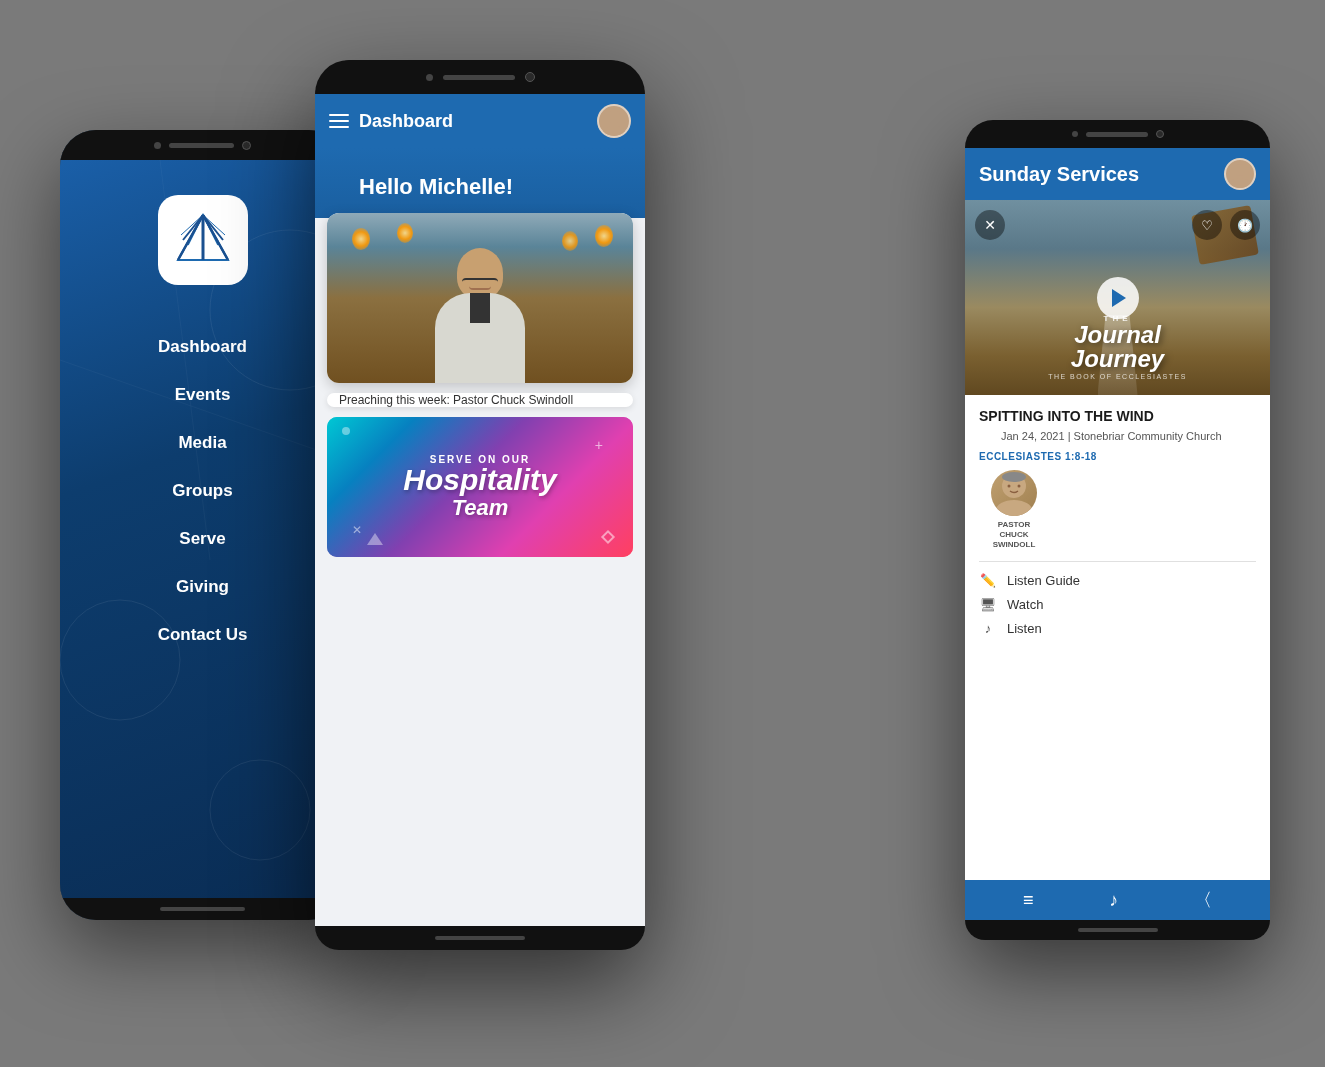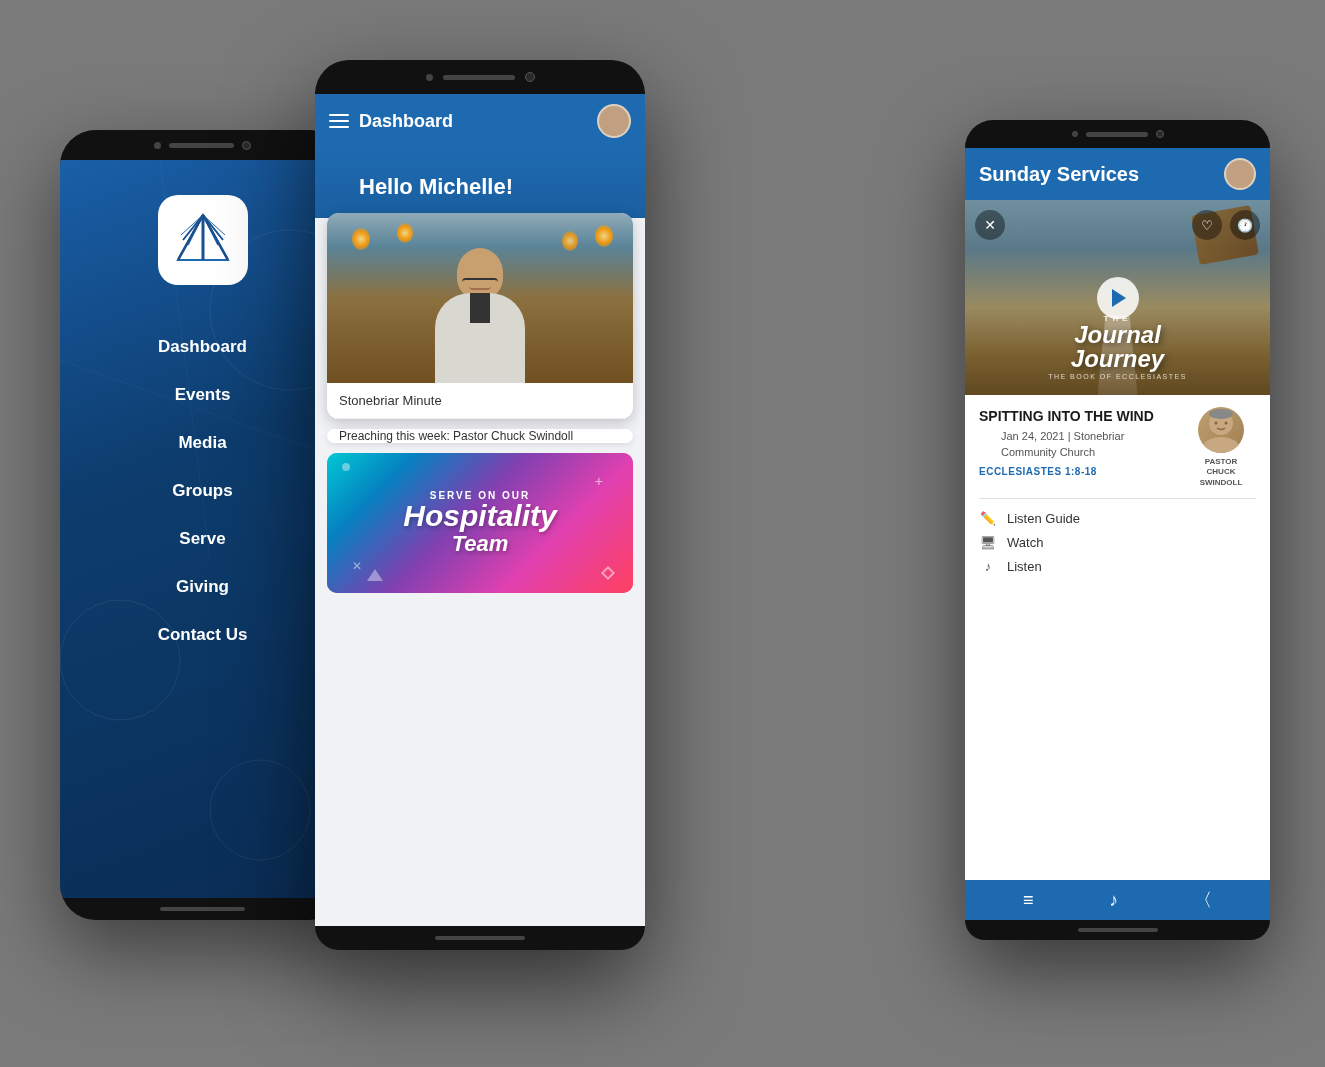--- a/index.html
+++ b/index.html
@@ -252,20 +252,21 @@
       padding: 12px 14px;
       flex: 1;
       overflow: hidden;
     }
 
     .sermon-main-row {
       display: flex;
       align-items: flex-start;
       justify-content: space-between;
       gap: 8px;
+      flex-direction: column;
     }
 
     .sermon-title-text {
       font-size: 14px;
       font-weight: 800;
       color: #1a1a1a;
       line-height: 1.3;
       flex: 1;
     }
 
@@ -459,21 +460,20 @@
             <div style="position:absolute;bottom:14px;left:5px;right:5px;height:6px;border-top:2px solid #333;border-radius:4px 4px 0 0;"></div>
 
             <div style="position:absolute;bottom:8px;left:12px;right:12px;height:4px;border-bottom:2px solid #a07050;border-radius:0 0 8px 8px;"></div>
           </div>
 
           <div style="width:90px;height:90px;background:#d8d8d0;border-radius:35px 35px 0 0;margin-top:-5px;position:relative;">
             <div style="position:absolute;top:0;left:50%;transform:translateX(-50%);width:20px;height:30px;background:#333;"></div>
           </div>
         </div>
       </div>
-      <div class="stonebriar-label">Stonebriar Minute</div>
     </div>
 
     <div class="preaching-label" style="margin:10px 12px 0;">
       <span>Preaching this week: Pastor Chuck Swindoll</span>
     </div>
 
     <div class="hospitality-banner" style="margin:10px 12px 0;">
 
       <div style="position:absolute;inset:0;background:linear-gradient(135deg,#00c8d4 0%,#0080c0 20%,#8040b0 45%,#e040b0 70%,#ff4060 100%);opacity:0.9;"></div>
 

